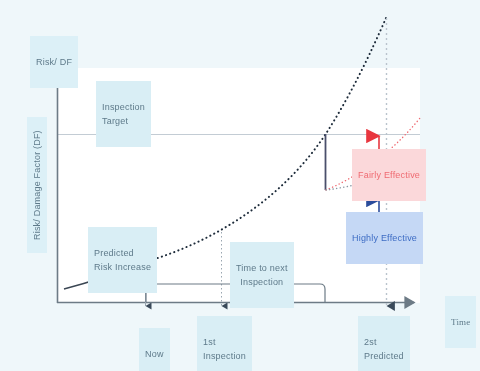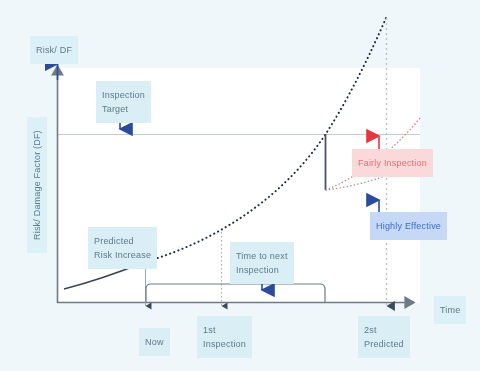--- a/index.html
+++ b/index.html
@@ -36,38 +36,37 @@
     height: 371px;
     overflow: visible;
   }
   
   .chip {
     position: absolute;
     background: #d9eef5;
     color: #5e7a8a;
     font-size: 9px;
     line-height: 14px;
-    padding: 7px 6px;
+    padding: 19px 6px;
     white-space: pre-line;
     letter-spacing: 0.2px;
   }
   .chip.vert {
     writing-mode: vertical-rl;
     transform: rotate(180deg);
     text-align: center;
     padding: 6px 3px;
   }
   .chip.fairly {
     background: #fbd8da;
     color: #ef6b72;
   }
   .chip.highly {
     background: #c5d8f5;
     color: #3d6cc4;
-    margin-left: 24px;
   }
   .chip.axis-name {
     background: #dcf0f7;
   }
 </style>
 </head>
 <body>
 
 <div id="stage">
 
@@ -121,32 +120,32 @@
     <line x1="262" y1="277" x2="262" y2="290" stroke="#2b4c9b" stroke-width="1.6" marker-end="url(#blueDown)"></line>
     <line x1="379" y1="158" x2="379" y2="136" stroke="#e8363f" stroke-width="1.6" marker-end="url(#redUp)"></line>
     <line x1="379" y1="222" x2="379" y2="200" stroke="#2b4c9b" stroke-width="1.6" marker-end="url(#blueUp)"></line>
     <line x1="57.5" y1="80" x2="57.5" y2="64" stroke="#2b4c9b" stroke-width="1.6" marker-end="url(#blueUp)"></line>
   </svg>
 
   <div class="chip axis-name" style="left:30px; top:36px;">Risk/ DF</div>
 
   <div class="chip vert axis-name" style="left:27px; top:117px; height:124px;">Risk/ Damage Factor (DF)</div>
 
-  <div class="chip axis-name" style="left:434px; top:296px;">Time</div>
+  <div class="chip axis-name" style="left:445px; top:296px;font-family:Liberation Serif, serif;">Time</div>
 
   <div class="chip" style="left:96px; top:81px;">Inspection
 Target</div>
 
   <div class="chip" style="left:88px; top:203px;margin-top:24px;">Predicted
 Risk Increase</div>
 
-  <div class="chip" style="left:230px; top:242px;">Time to next
+  <div class="chip" style="left:230px; top:242px;text-align:center;">Time to next
 Inspection</div>
 
-  <div class="chip fairly" style="left:352px; top:149px;">Fairly Inspection</div>
+  <div class="chip fairly" style="left:352px; top:149px;">Fairly Effective</div>
 
   <div class="chip highly" style="left:346px; top:212px;">Highly Effective</div>
 
   <div class="chip" style="left:139px; top:316px;margin-top:12px;">Now</div>
 
   <div class="chip" style="left:197px; top:316px;">1st
 Inspection</div>
 
   <div class="chip" style="left:358px; top:316px;">2st
 Predicted</div>

